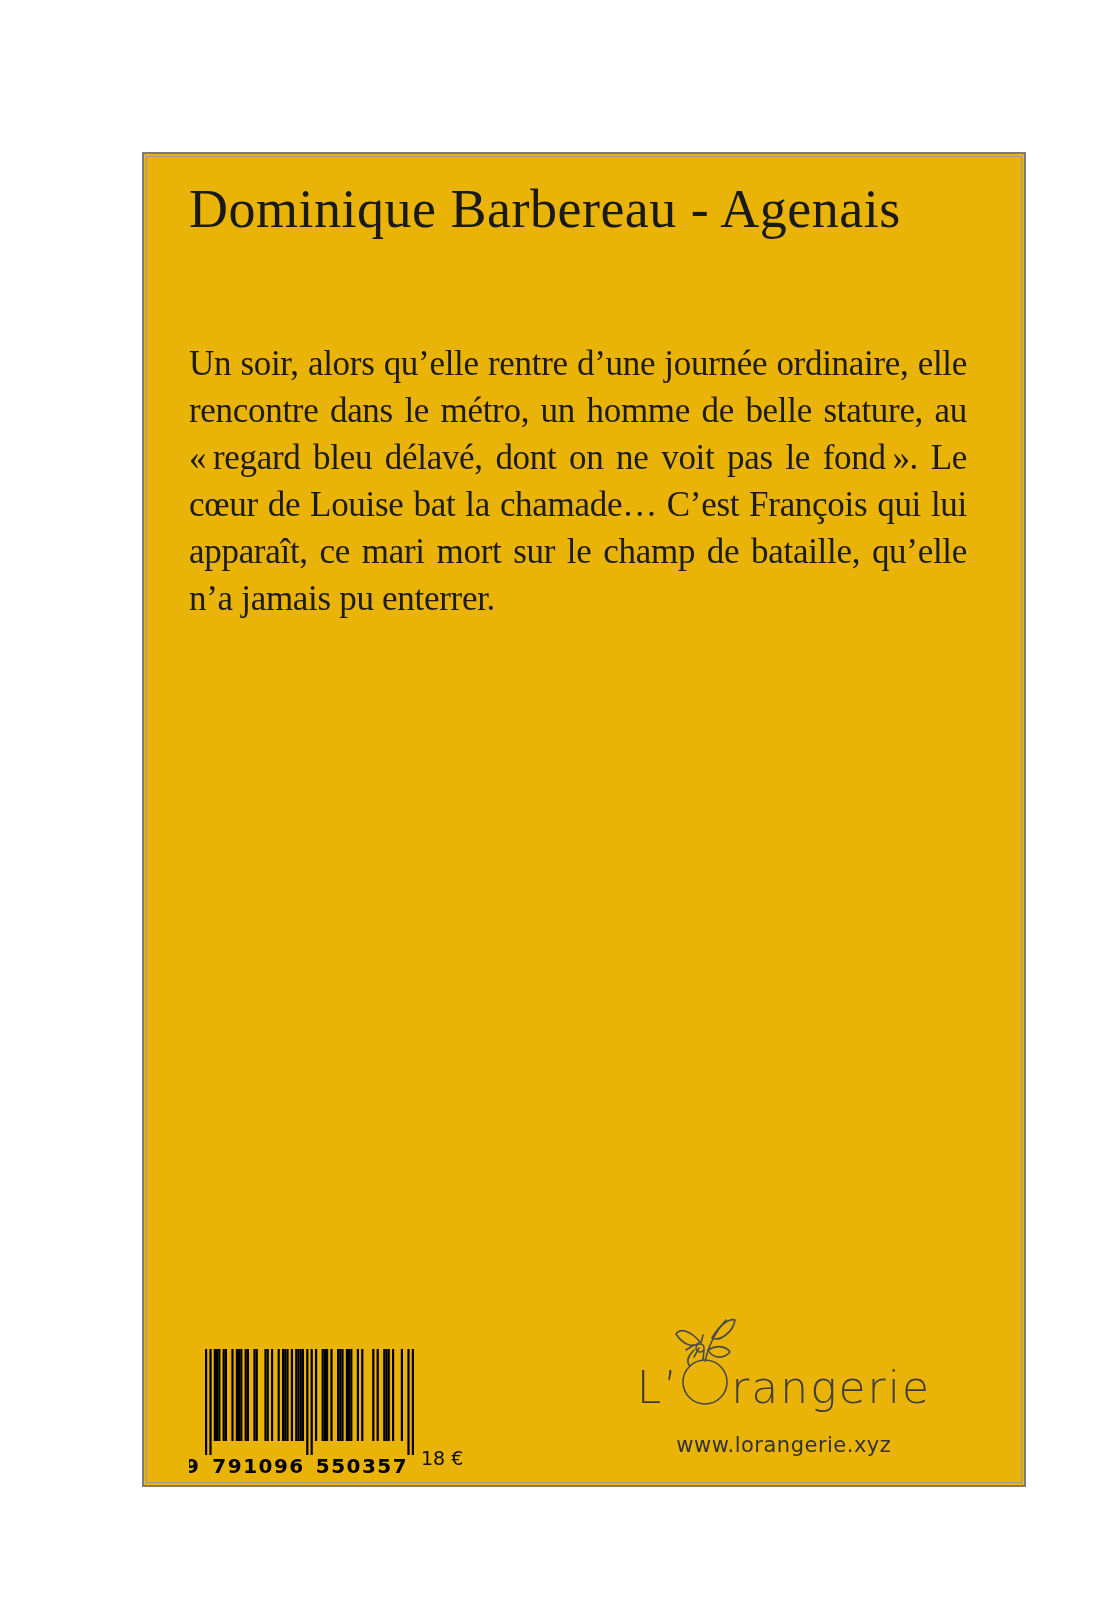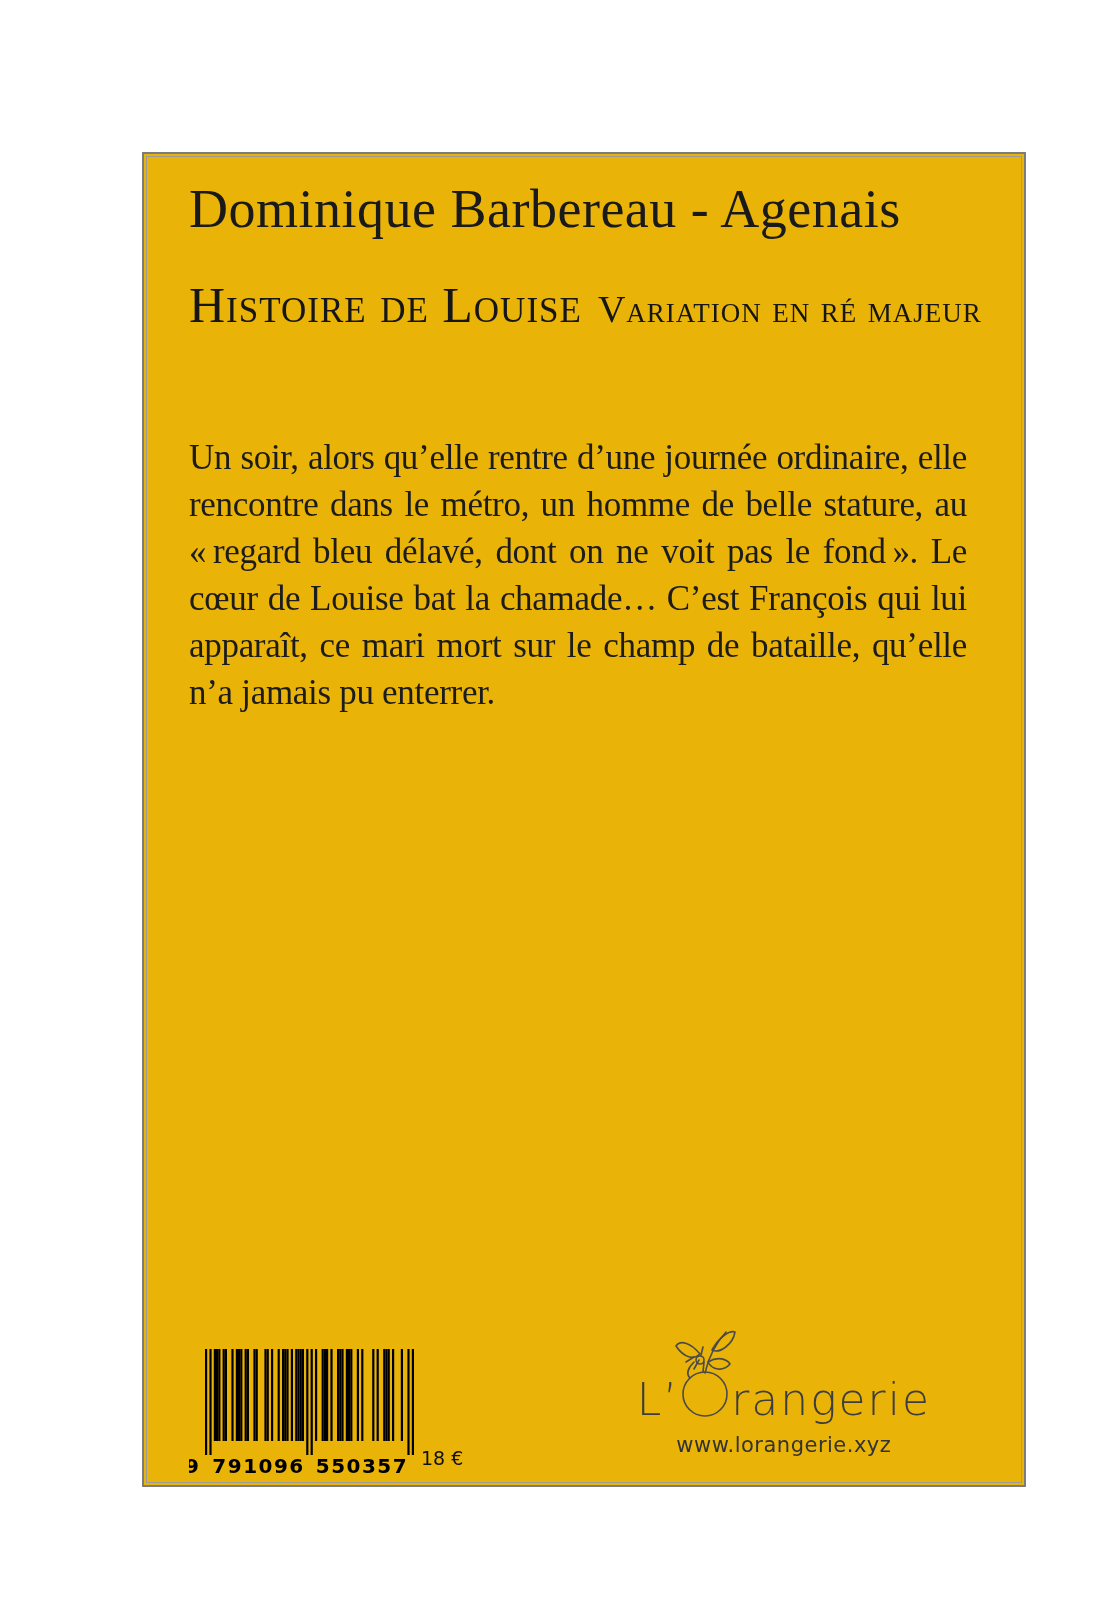--- a/index.html
+++ b/index.html
@@ -104,38 +104,37 @@
   .logo-text {
     font-family: "DejaVu Sans", sans-serif;
     font-weight: 300;
     font-size: 44px;
     line-height: 1;
     letter-spacing: 2px;
     color: #3d3d3d;
   }
   .logo-o { display: block; margin: 0 1px; }
   .website {
-    margin-top: 11px;
+    margin-top: 23px;
     font-family: "DejaVu Sans", sans-serif;
     font-size: 21px;
     letter-spacing: 0.5px;
     color: #333333;
   }
 </style>
 </head>
 <body>
 
 <div class="page">
   <div class="frame">
     <div class="frame-inner"></div>
 
     <div class="content">
       <h1 class="author">Dominique Barbereau - Agenais</h1>
 
-      <h2 class="title-line"><span class="title-main">Histoire de Louise</span><span class="title-sub">Variation en ré majeur</span></h2>
 
       <div class="synopsis">
         <p>Un soir, alors qu’elle rentre d’une journée ordinaire, elle rencontre dans le métro, un homme de belle stature, au « regard bleu délavé, dont on ne voit pas le fond ». Le cœur de Louise bat la chamade… C’est François qui lui apparaît, ce mari mort sur le champ de bataille, qu’elle n’a jamais pu enterrer.</p>
       </div>
 
       <div class="bottom-row">
 
         <div class="barcode-block">
           <svg id="barcode" class="barcode-svg" width="230" height="130" viewBox="0 0 230 130" xmlns="http://www.w3.org/2000/svg">
               <rect x="16.00" y="0" width="2.2" height="106" fill="#000"></rect>

